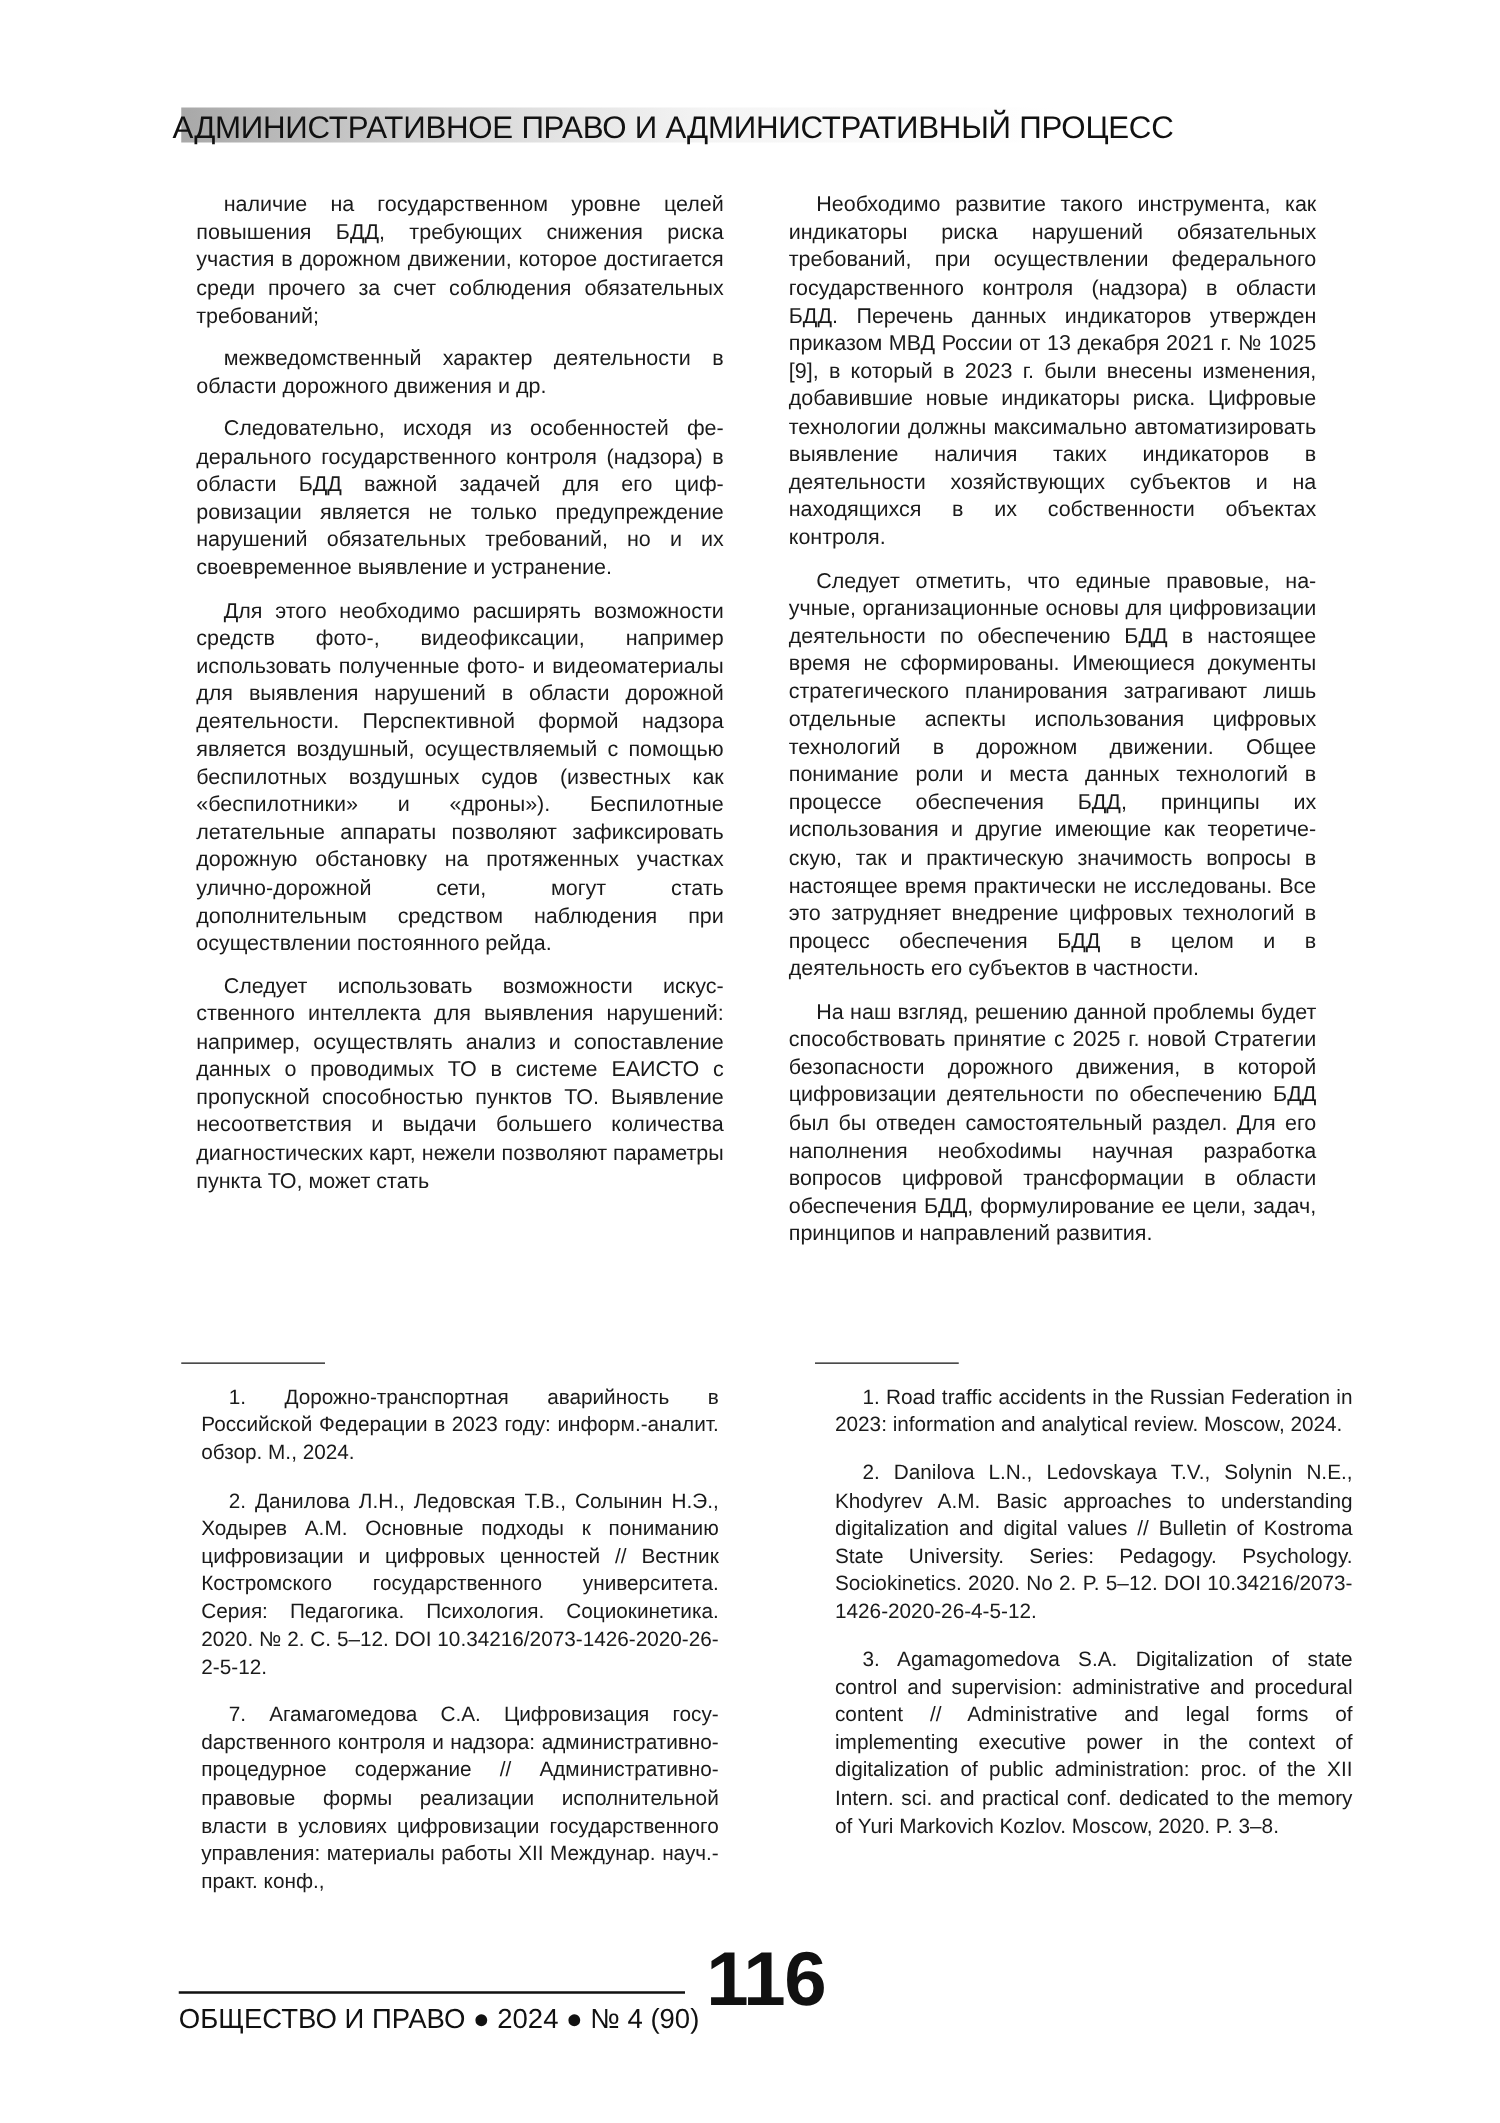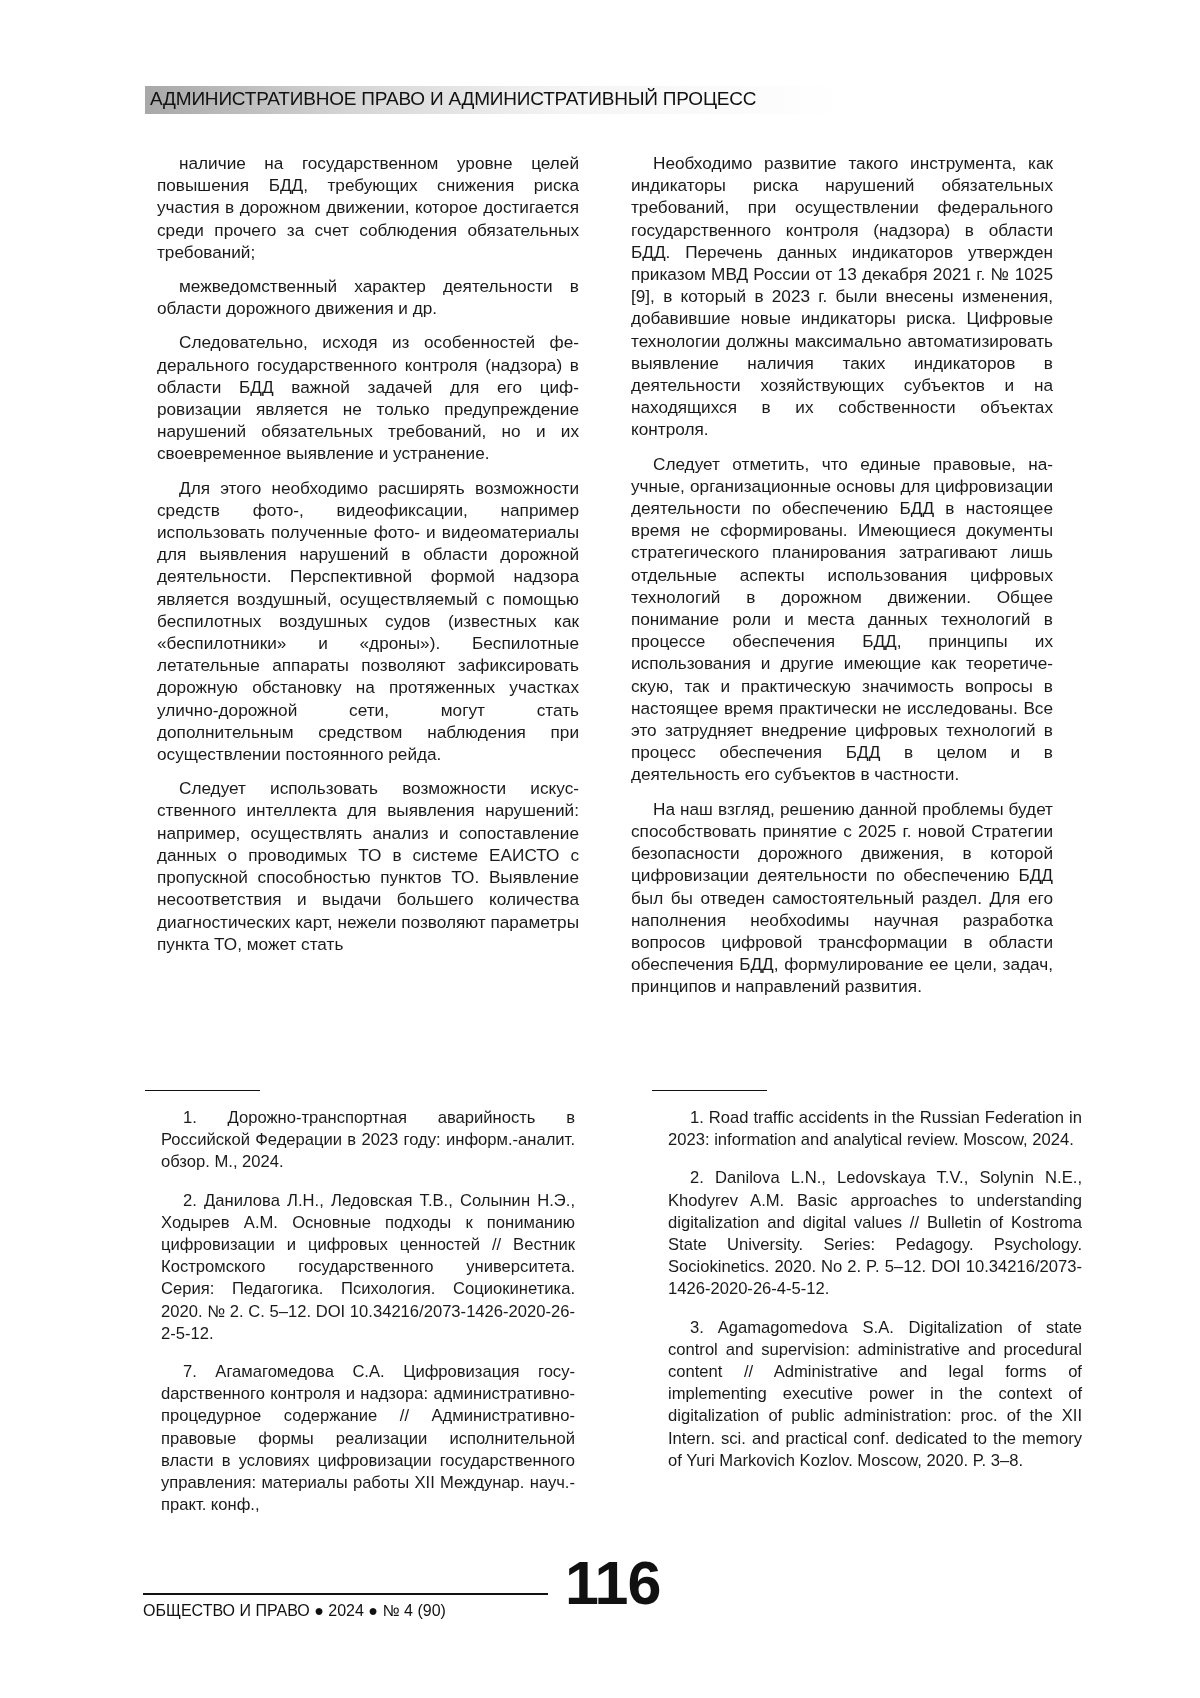--- a/index.html
+++ b/index.html
@@ -5,22 +5,22 @@
   html, body { margin: 0; padding: 0; background: #ffffff; }
   body {
     width: 1200px; height: 1698px; position: relative; overflow: hidden;
     font-family: "Liberation Sans", sans-serif; color: #1a1a1a;
   }
   .header-bar {
     position: absolute; left: 145px; top: 86px; width: 700px; height: 28px;
     background: linear-gradient(to right, #a8a8a8 0%, #d6d6d6 30%, #f4f4f4 60%, #ffffff 100%);
   }
   .header-title {
-    position: absolute; left: 150px; top: 88px;
-    font-size: 19px; letter-spacing: -0.2px; color: #111; white-space: nowrap;
+    position: absolute; left: 138px; top: 88px;
+    font-size: 25px; letter-spacing: -0.2px; color: #111; white-space: nowrap;
   }
   .col {
     position: absolute; top: 140px; width: 446px;
     font-size: 17.2px; line-height: 22.2px; text-align: justify;
     hyphens: manual;
   }
   .col.left { left: 145px; }
   .col.right { left: 619px; }
   .col p { margin: 12px; text-indent: 22px; }
   .fn-area { position: absolute; top: 1090px; width: 446px; }
@@ -34,21 +34,21 @@
   .footer-rule {
     position: absolute; left: 143px; top: 1593px; width: 405px; height: 0;
     border-top: 2.5px solid #111;
   }
   .page-number {
     position: absolute; left: 565px; top: 1548px;
     font-size: 61px; font-weight: bold; letter-spacing: -1px; color: #111;
   }
   .journal-line {
     position: absolute; left: 143px; top: 1602px;
-    font-size: 16px; color: #111; white-space: nowrap;
+    font-size: 22px; color: #111; white-space: nowrap;
   }
 </style>
 </head>
 <body>
 
 <div class="header-bar"></div>
 <div class="header-title">АДМИНИСТРАТИВНОЕ ПРАВО И АДМИНИСТРАТИВНЫЙ ПРОЦЕСС</div>
 
 <div class="col left">
   <p>наличие на государственном уровне целей повышения БДД, требующих снижения риска участия в дорожном движении, которое дости­гается среди прочего за счет соблюдения обя­зательных требований;</p>

